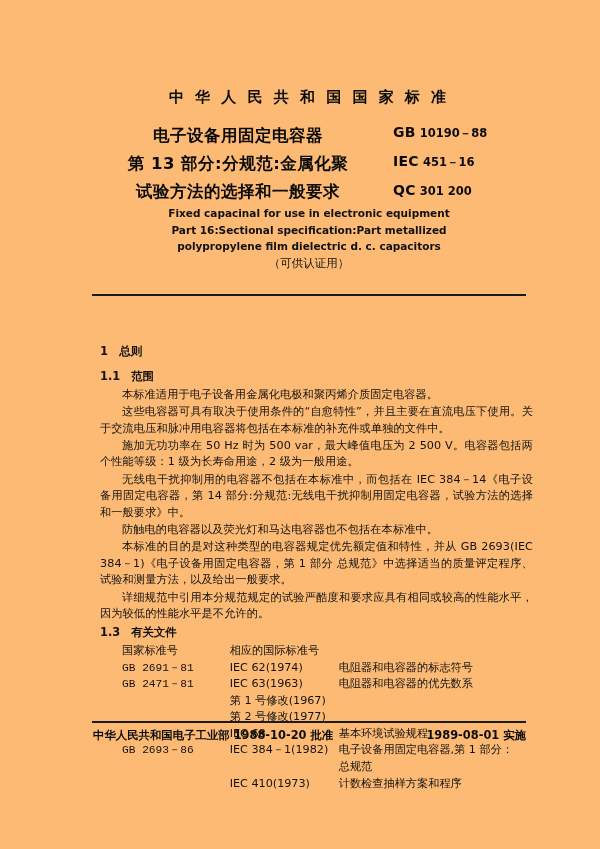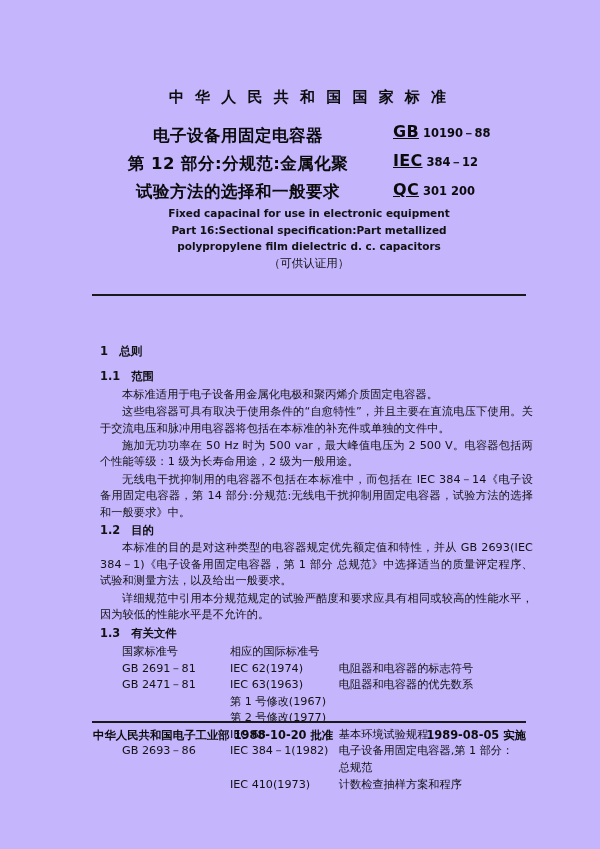--- a/index.html
+++ b/index.html
@@ -14,21 +14,21 @@
     font-family: "DejaVu Sans", "Liberation Sans", sans-serif;
     color: #111111;
     overflow: hidden;
   }
 
   .page {
     position: absolute;
     left: 0; top: 0;
     width: 600px;
     height: 849px;
-    background: #c4b5fd;
+    background: #fdba74;
   }
 
   
   .masthead {
     position: absolute;
     left: 93px;
     top: 88px;
     width: 432px;
     text-align: center;
     font-size: 15px;
@@ -64,21 +64,21 @@
     left: 300px;
     top: 3px;
     width: 132px;
     font-size: 11.5px;
     font-weight: bold;
     color: #0b0b0b;
     line-height: 14px;
   }
   .std-numbers .num { margin-bottom: 14px; white-space: nowrap; }
   .std-numbers .num:last-child { margin-bottom: 0; }
-  .std-numbers .pfx { font-size: 16px; letter-spacing: 0.3px; text-decoration: underline; }
+  .std-numbers .pfx { font-size: 14px; letter-spacing: 0.3px; }
 
   
   .title-en {
     position: absolute;
     left: 93px;
     top: 205px;
     width: 432px;
     text-align: center;
     font-size: 10.5px;
     font-weight: bold;
@@ -151,21 +151,21 @@
     margin-top: 3px;
     font-size: 11.2px;
     line-height: 16.6px;
     border-collapse: collapse;
   }
   .ref-table td {
     padding: 0 0 0 0;
     vertical-align: top;
     white-space: nowrap;
   }
-  .col-gb   { width: 118px; padding-left: 22px !important; }
+  .col-gb   { width: 118px; padding-left: 22px !important; font-family: Liberation Mono, monospace; }
   .col-iec  { width: 112px; }
   .col-desc { width: 200px; }
 
   
   .footer {
     position: absolute;
     left: 93px;
     top: 728px;
     width: 433px;
     height: 20px;
@@ -179,32 +179,32 @@
 </head>
 <body>
 
 <div class="page">
 
   <div class="masthead">中 华 人 民 共 和 国 国 家 标 准</div>
 
   <div class="title-block">
     <div class="title-cn">
       <div>电子设备用固定电容器</div>
-      <div>第 12 部分:分规范:金属化聚</div>
+      <div>第 13 部分:分规范:金属化聚</div>
       <div>试验方法的选择和一般要求</div>
     </div>
 
     <div class="std-numbers">
       <div class="num">
         <span class="pfx">GB</span>
         <span>10190－88</span>
       </div>
       <div class="num">
         <span class="pfx">IEC</span>
-        <span>384－12</span>
+        <span>451－16</span>
       </div>
       <div class="num">
         <span class="pfx">QC</span>
         <span>301 200</span>
       </div>
     </div>
   </div>
 
   <div class="title-en">
     <div>Fixed capacinal for use in electronic equipment</div>
@@ -224,25 +224,22 @@
     </div>
 
     <div class="h2">
       <span class="h-num">1.1</span>
       <span>范围</span>
     </div>
     <p class="para">本标准适用于电子设备用金属化电极和聚丙烯介质固定电容器。</p>
     <p class="para">这些电容器可具有取决于使用条件的“自愈特性”，并且主要在直流电压下使用。关于交流电压和脉冲用电容器将包括在本标准的补充件或单独的文件中。</p>
     <p class="para">施加无功功率在 50 Hz 时为 500 var，最大峰值电压为 2 500 V。电容器包括两个性能等级：1 级为长寿命用途，2 级为一般用途。</p>
     <p class="para">无线电干扰抑制用的电容器不包括在本标准中，而包括在 IEC 384－14《电子设备用固定电容器，第 14 部分:分规范:无线电干扰抑制用固定电容器，试验方法的选择和一般要求》中。</p>
-
-    <div class="h2">
-      <span class="h-num">1.2</span>
-      <span>目的</span>
-    </div>
+    <p class="para">防触电的电容器以及荧光灯和马达电容器也不包括在本标准中。</p>
+
     <p class="para">本标准的目的是对这种类型的电容器规定优先额定值和特性，并从 GB 2693(IEC 384－1)《电子设备用固定电容器，第 1 部分  总规范》中选择适当的质量评定程序、试验和测量方法，以及给出一般要求。</p>
     <p class="para">详细规范中引用本分规范规定的试验严酷度和要求应具有相同或较高的性能水平，因为较低的性能水平是不允许的。</p>
 
     <div class="h2">
       <span class="h-num">1.3</span>
       <span>有关文件</span>
     </div>
 
     <table class="ref-table">
       <tbody>
@@ -293,16 +290,16 @@
       </tr>
     </tbody>
       </table>
 
   </div>
 
   <div class="rule-bottom"></div>
 
   <div class="footer">
     <div class="footer-left">中华人民共和国电子工业部 1988-10-20 批准</div>
-    <div class="footer-right">1989-08-05 实施</div>
+    <div class="footer-right">1989-08-01 实施</div>
   </div>
 
 </div>
 
 </body></html>

